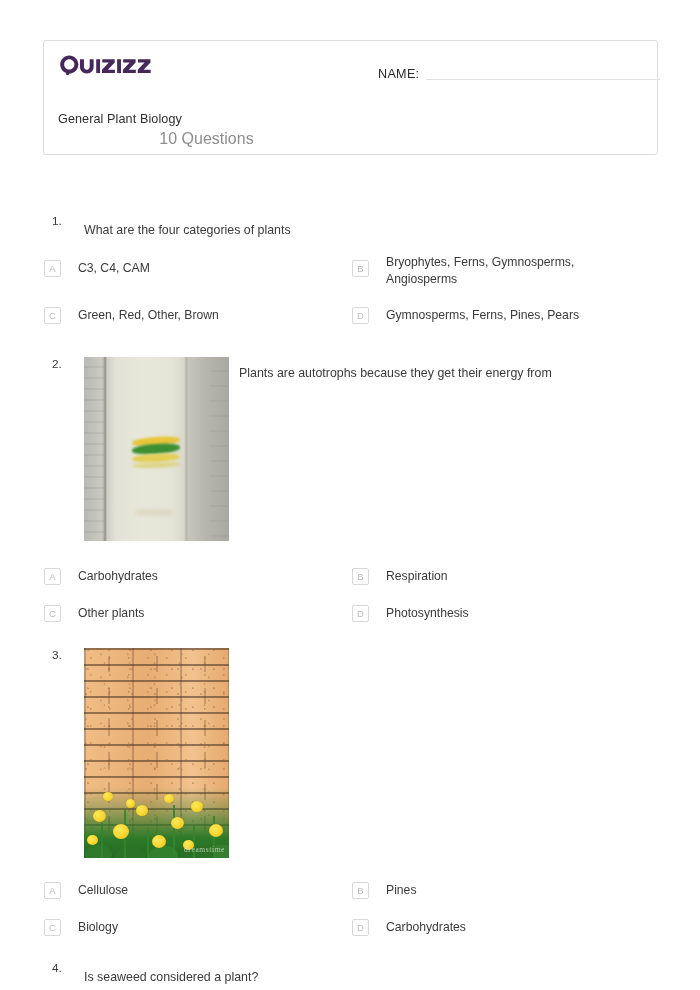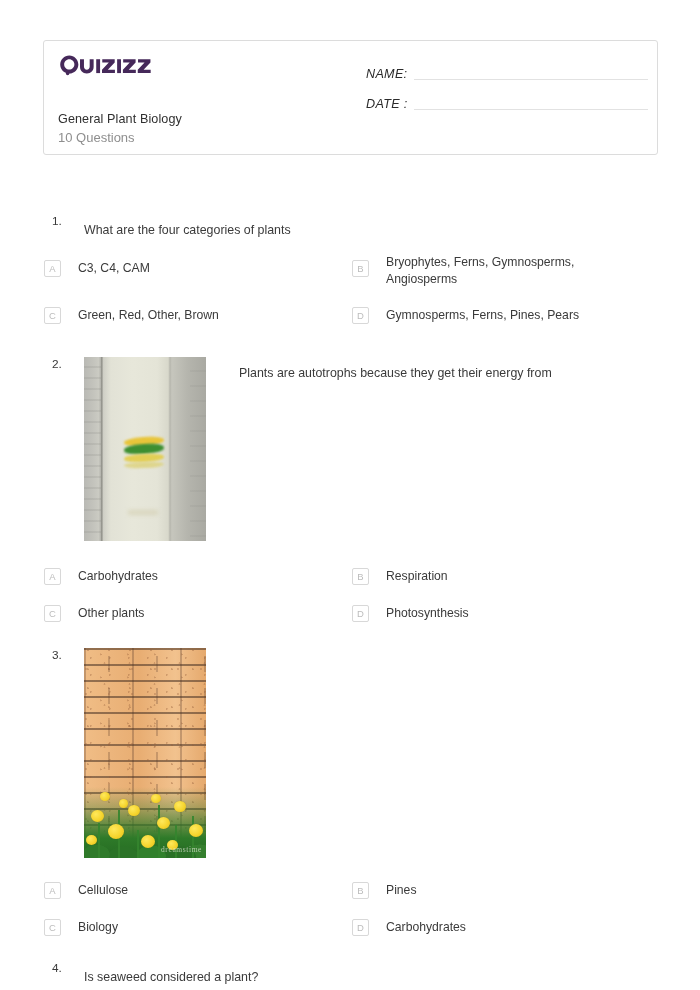--- a/index.html
+++ b/index.html
@@ -50,32 +50,32 @@
   }
 
   .quiz-title {
     font-size: 12.6px;
     color: #2f2f2f;
     margin-top: 36px;
     margin-left: 3px;
     letter-spacing: .1px;
   }
   .quiz-subtitle {
-    font-size: 13px;
+    font-size: 16px;
     color: #8e8e8e;
     margin-top: 4px;
     margin-left: 3px;
+    text-align: center;
   }
 
   .header-fields {
     position: absolute;
-    left: 322px;
+    left: 334px;
     top: 12px;
     width: 282px;
-    font-style: italic;
   }
   .field-row {
     display: flex;
     align-items: flex-end;
     height: 30px;
   }
   .field-label {
     font-size: 12.6px;
     color: #2b2b2b;
     white-space: nowrap;
@@ -120,21 +120,21 @@
   }
   .q-text.with-image {
     left: 239px;
     width: 425px;
   }
 
   .q-image {
     position: absolute;
     left: 84px;
     top: 0;
-    width: 122px;
+    width: 145px;
     height: 184px;
     overflow: hidden;
   }
 
   
   .options {
     position: absolute;
     left: 0;
     width: 700px;
   }
@@ -346,24 +346,20 @@
       </svg>
       <div class="quiz-title">General Plant Biology</div>
       <div class="quiz-subtitle">10 Questions</div>
     </div>
 
     <div class="header-fields">
       <div class="field-row">
         <span class="field-label">NAME:</span>
         <span class="field-line"></span>
       </div>
-      <div class="field-row">
-        <span class="field-label">DATE  :</span>
-        <span class="field-line"></span>
-      </div>
     </div>
   </div>
 
   <div class="question" style="top:214px">
     <div class="q-head">
       <span class="q-num">1.</span>
       <span class="q-text">What are the four categories of plants</span>
     </div>
   </div>
   <div class="options" style="top:259px">

